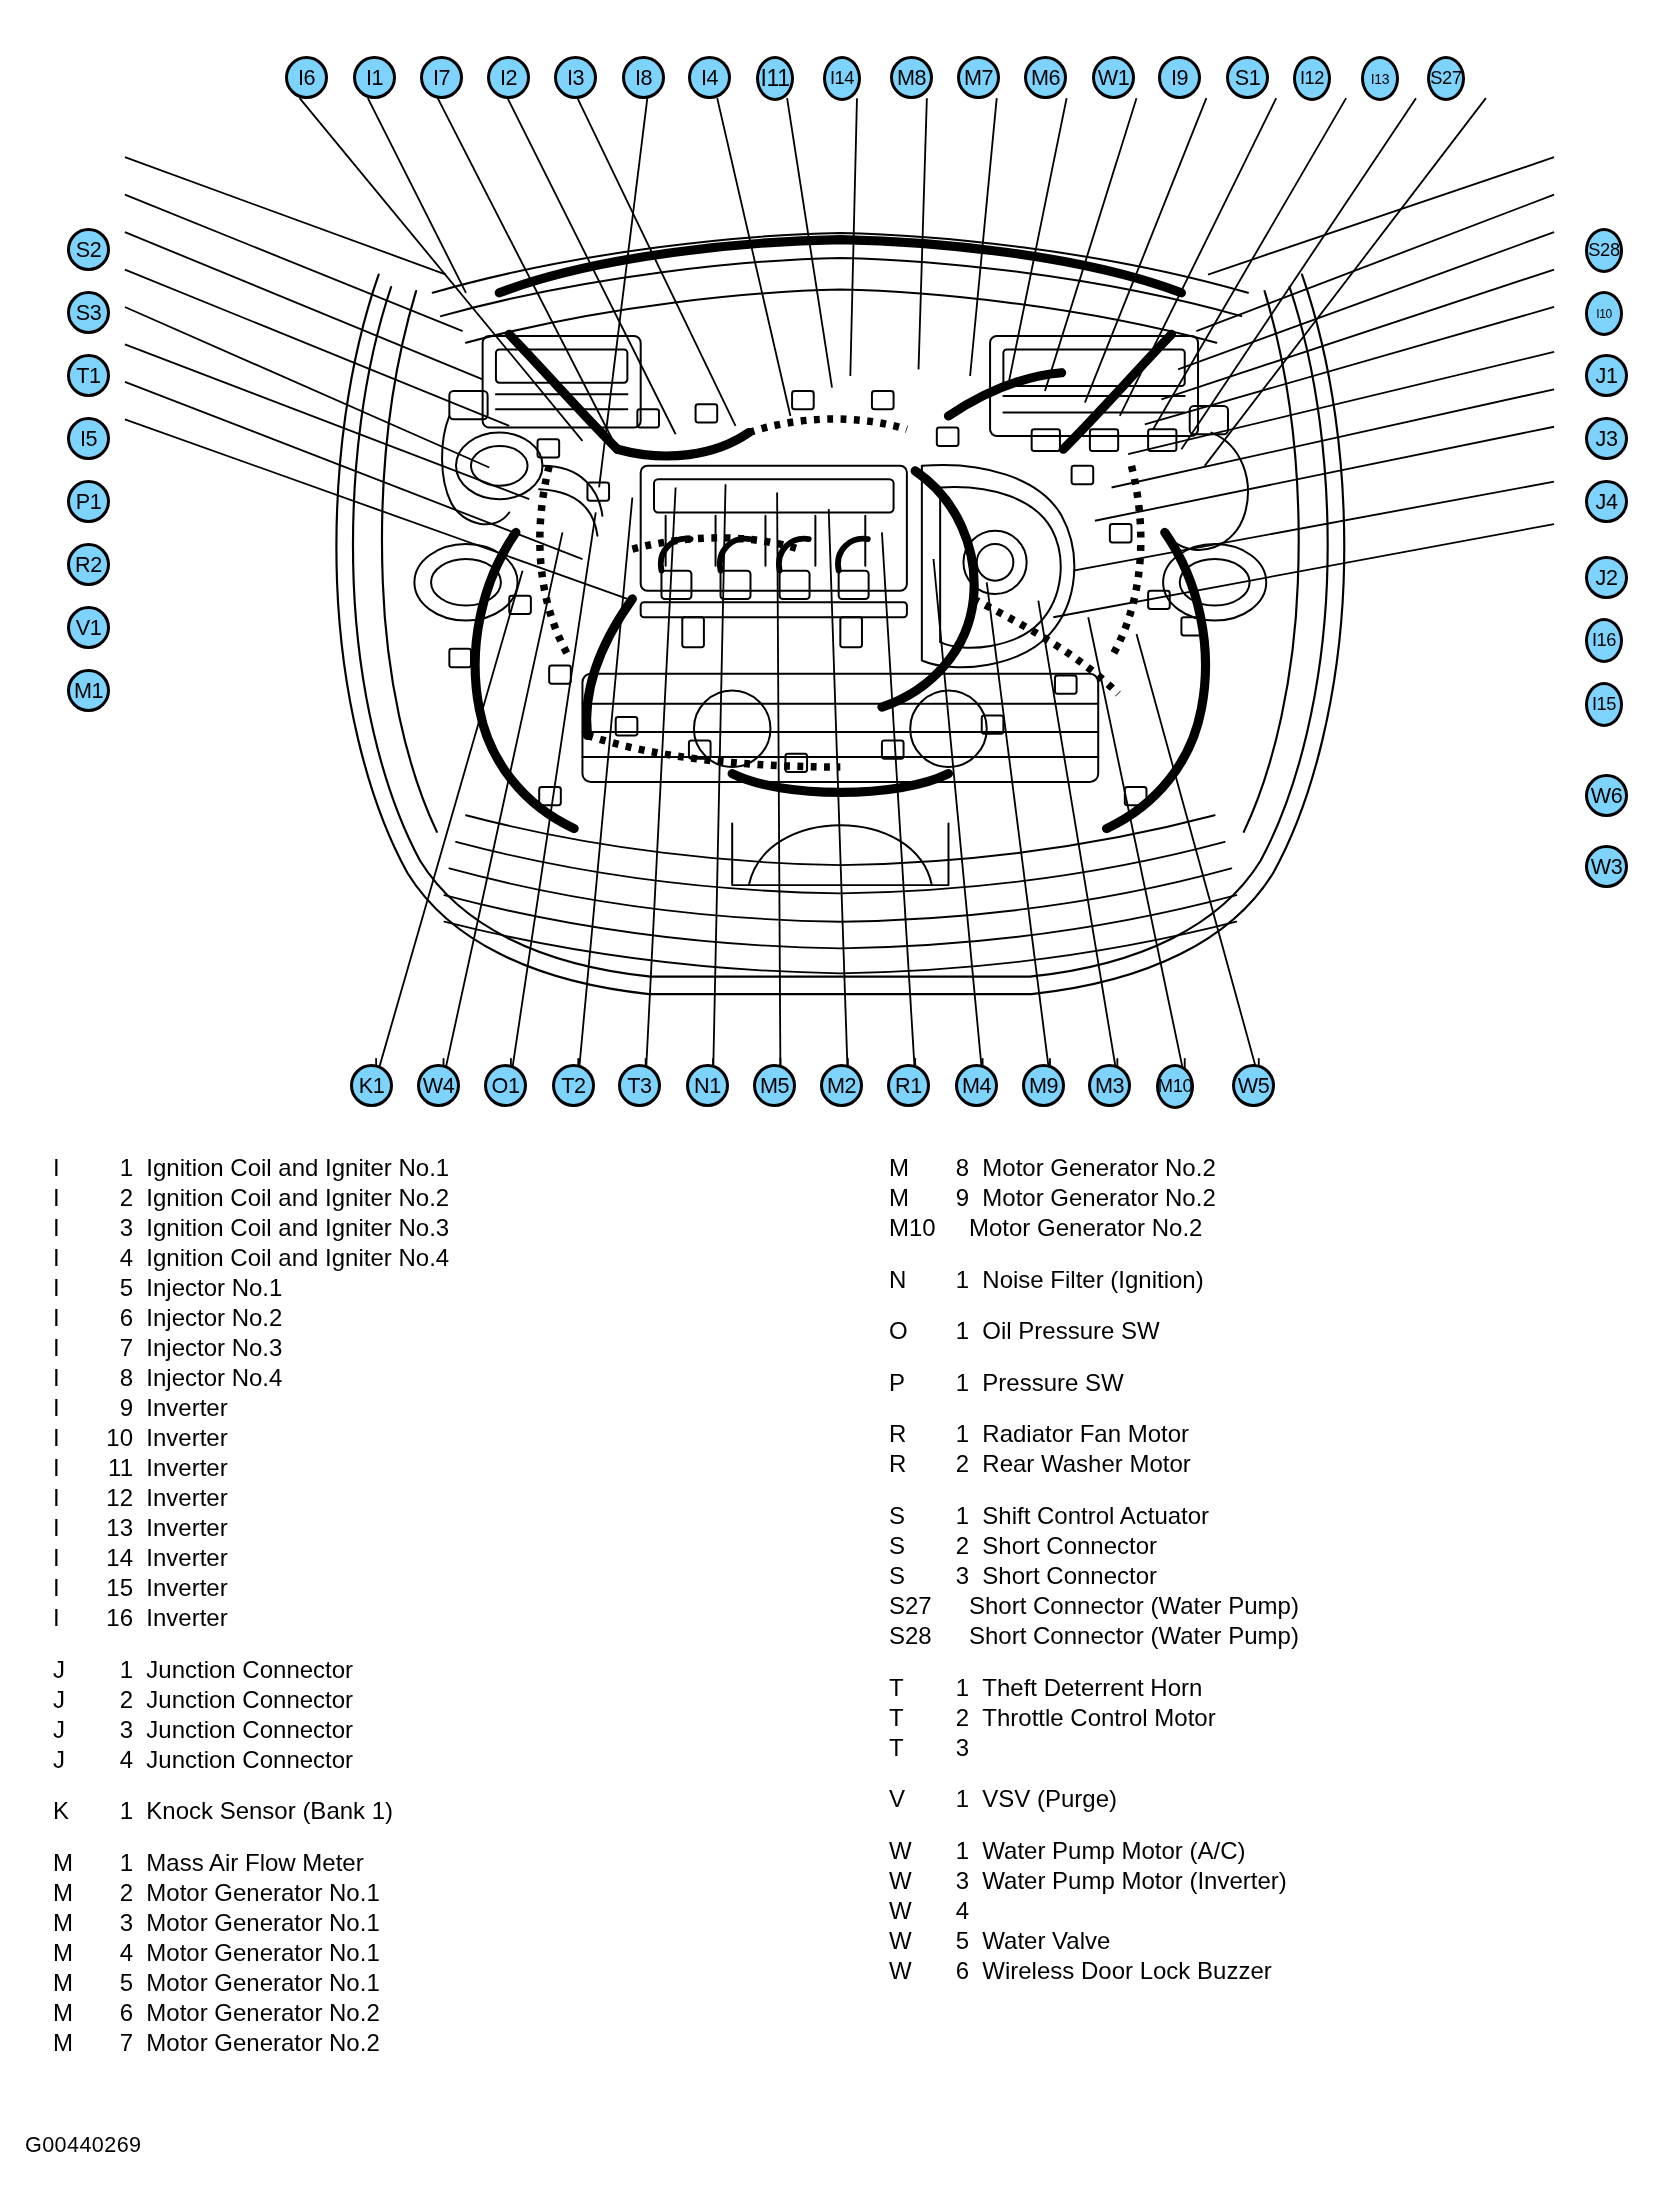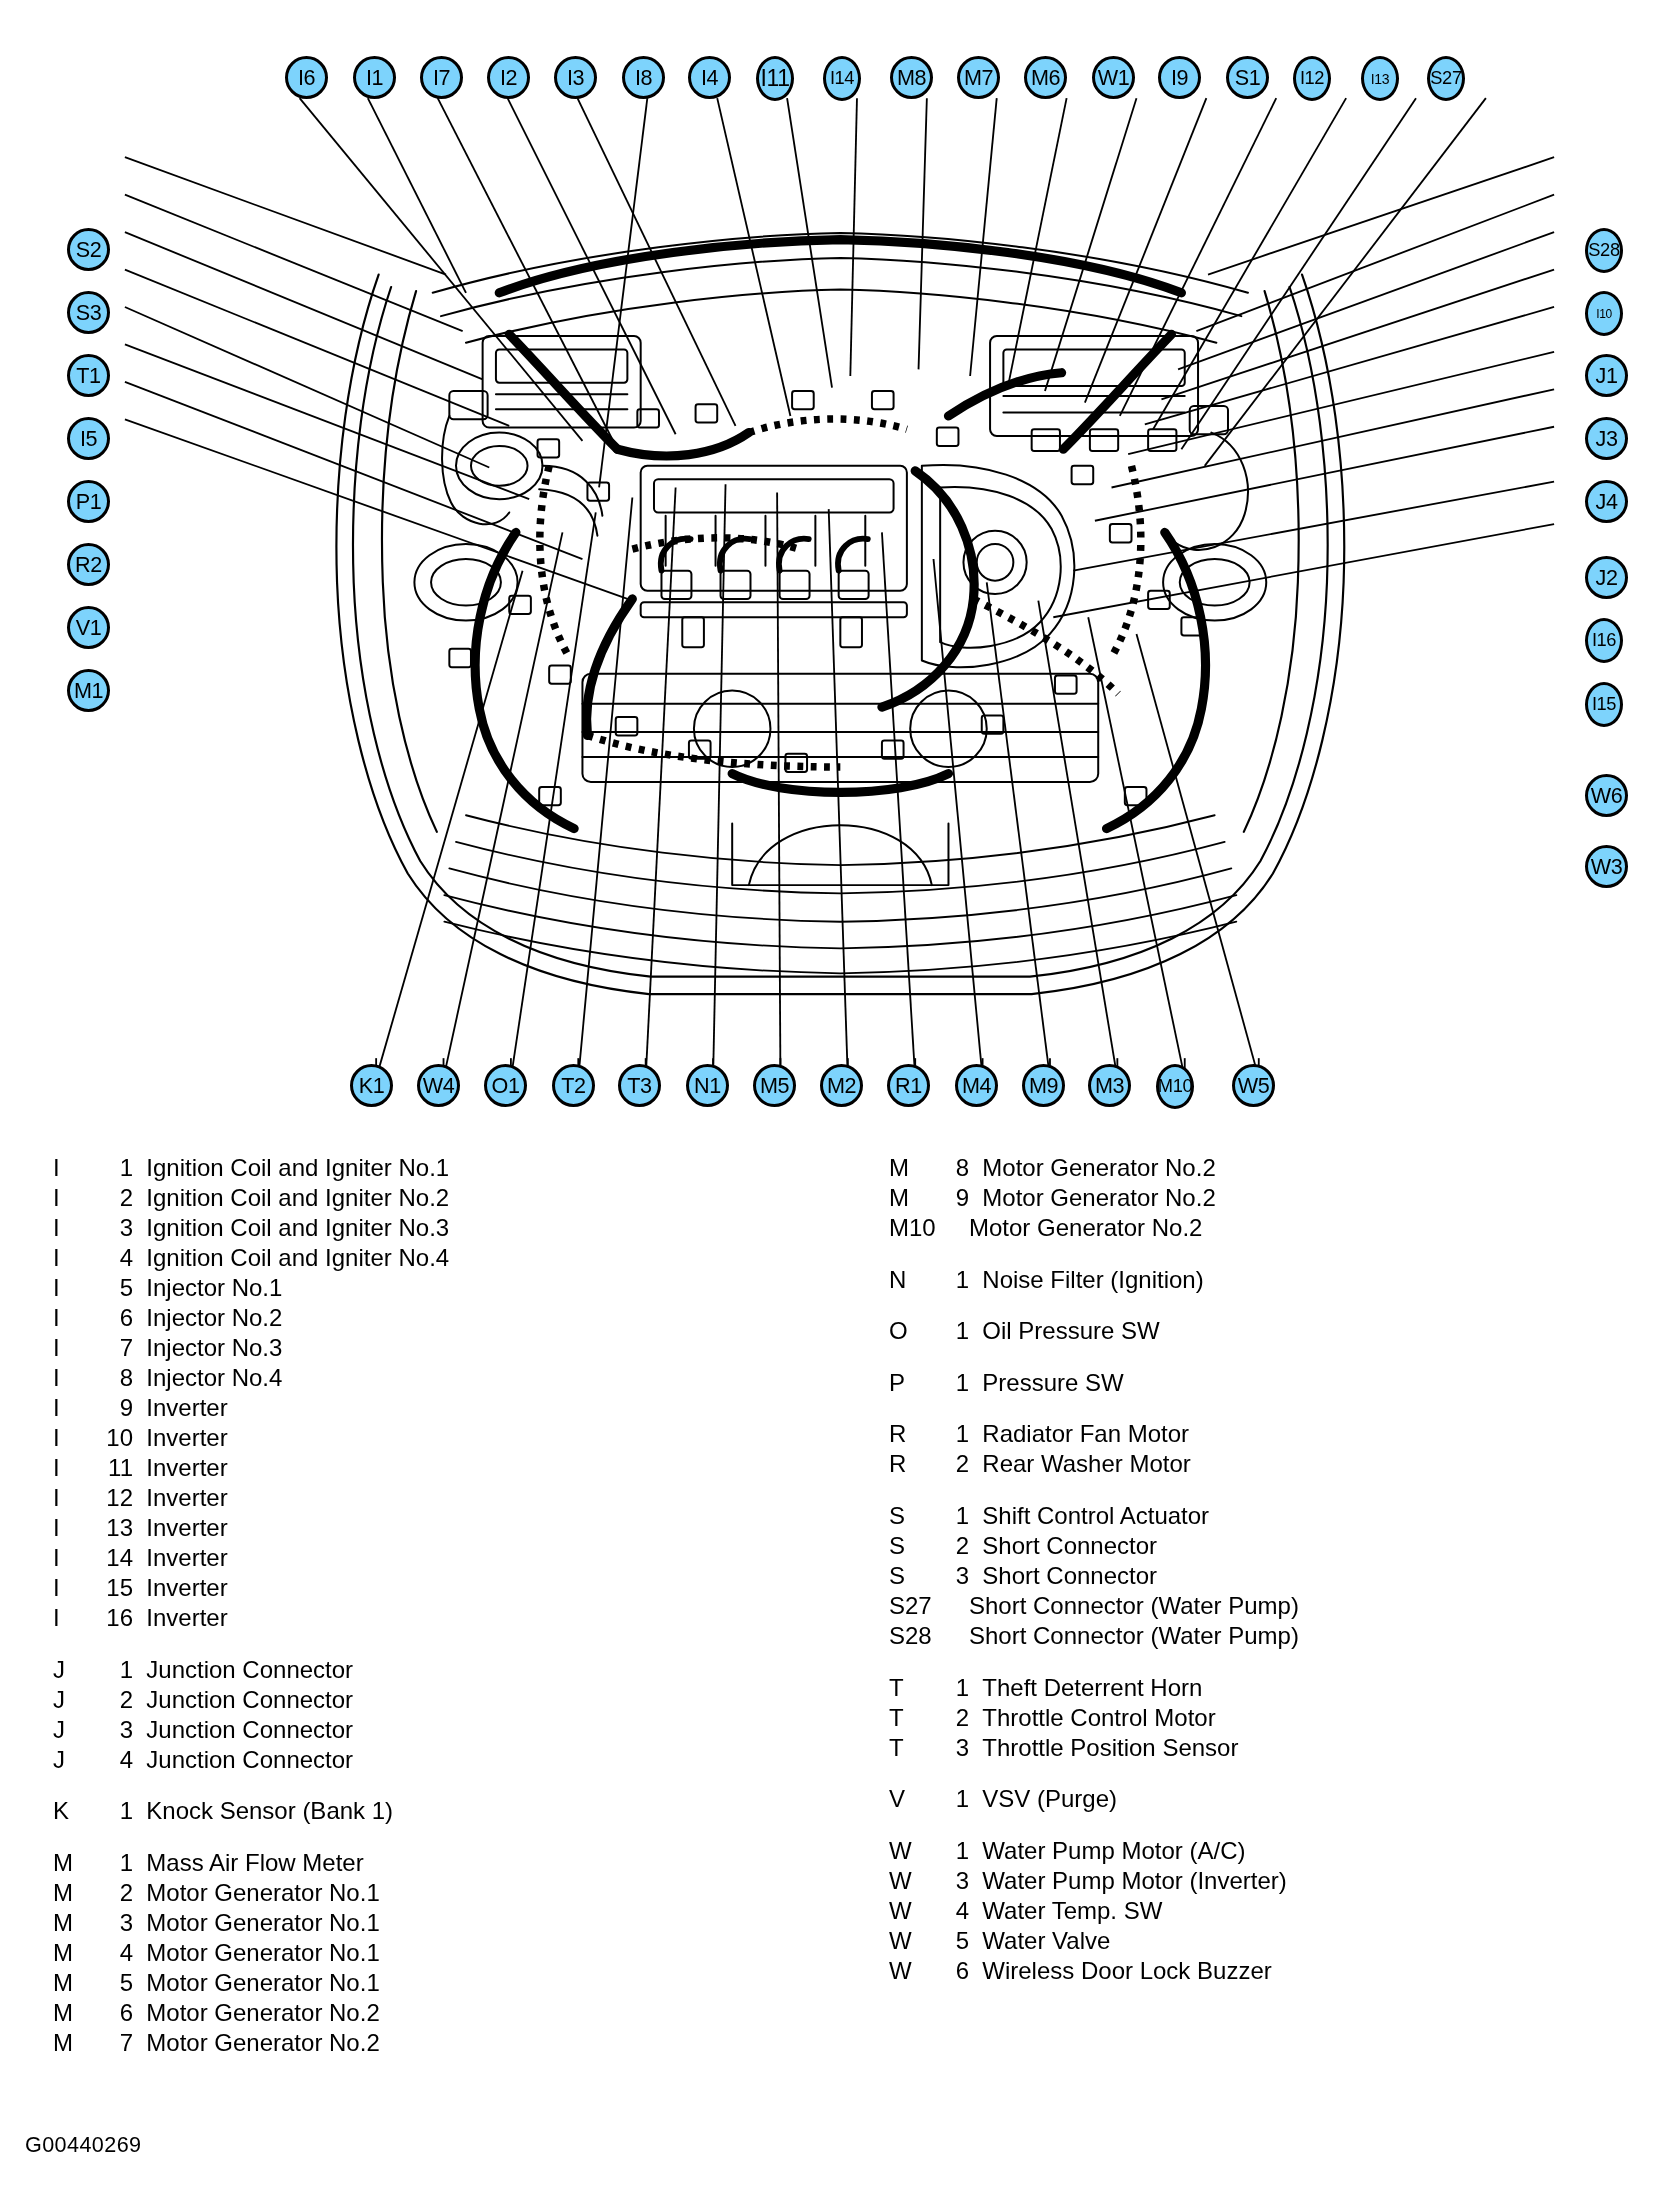--- a/index.html
+++ b/index.html
@@ -661,21 +661,20 @@
           <span class="lg-desc">Theft Deterrent Horn</span>
         </div>
         <div class="legend-row">
           <span class="lg-letter">T</span>
           <span class="lg-num">2</span>
           <span class="lg-desc">Throttle Control Motor</span>
         </div>
         <div class="legend-row">
           <span class="lg-letter">T</span>
           <span class="lg-num">3</span>
-          <span class="lg-desc">Throttle Position Sensor</span>
         </div>
       </div>
       <div class="legend-group">
         <div class="legend-row">
           <span class="lg-letter">V</span>
           <span class="lg-num">1</span>
           <span class="lg-desc">VSV (Purge)</span>
         </div>
       </div>
       <div class="legend-group">
@@ -685,21 +684,20 @@
           <span class="lg-desc">Water Pump Motor (A/C)</span>
         </div>
         <div class="legend-row">
           <span class="lg-letter">W</span>
           <span class="lg-num">3</span>
           <span class="lg-desc">Water Pump Motor (Inverter)</span>
         </div>
         <div class="legend-row">
           <span class="lg-letter">W</span>
           <span class="lg-num">4</span>
-          <span class="lg-desc">Water Temp. SW</span>
         </div>
         <div class="legend-row">
           <span class="lg-letter">W</span>
           <span class="lg-num">5</span>
           <span class="lg-desc">Water Valve</span>
         </div>
         <div class="legend-row">
           <span class="lg-letter">W</span>
           <span class="lg-num">6</span>
           <span class="lg-desc">Wireless Door Lock Buzzer</span>

